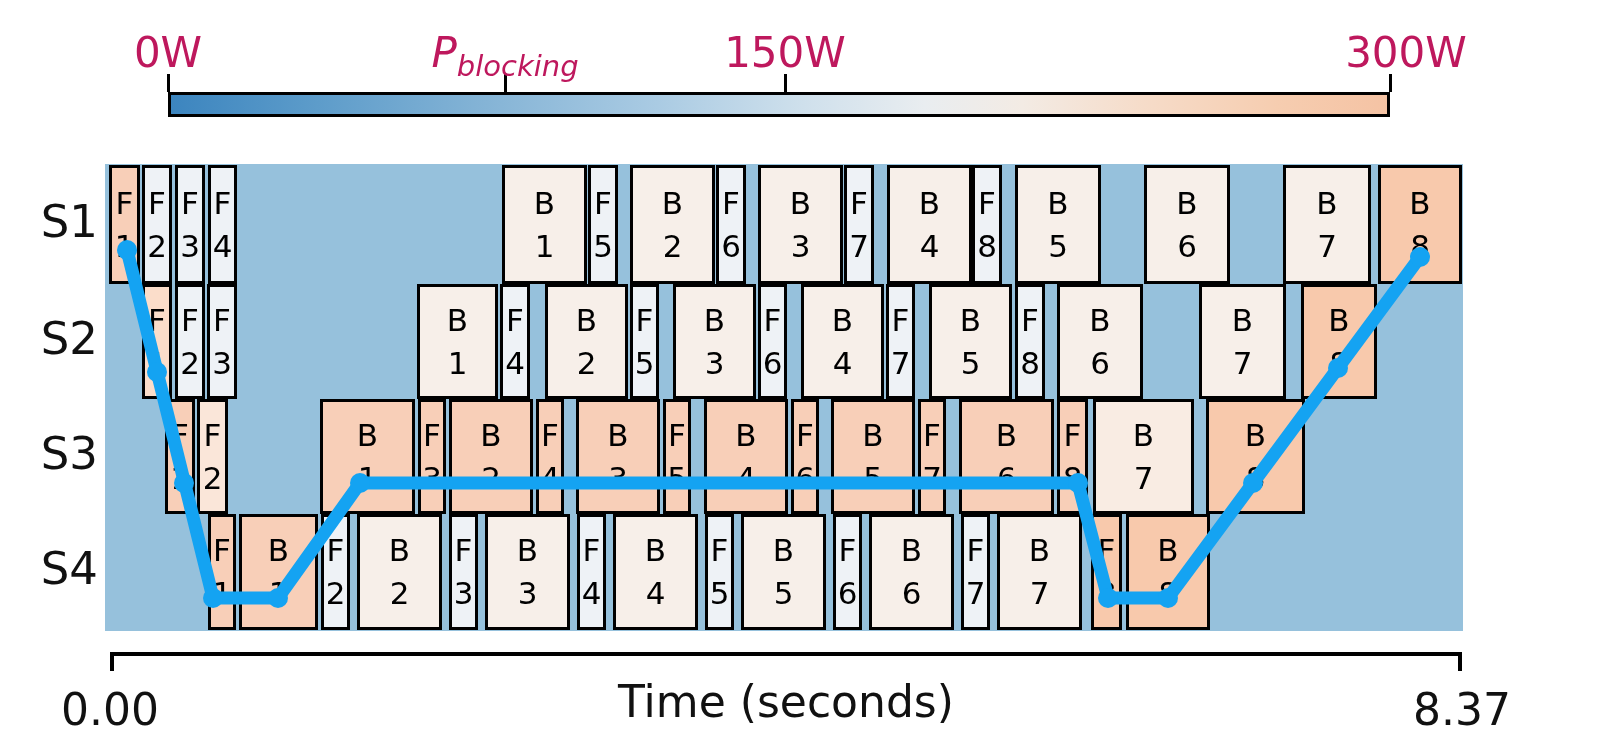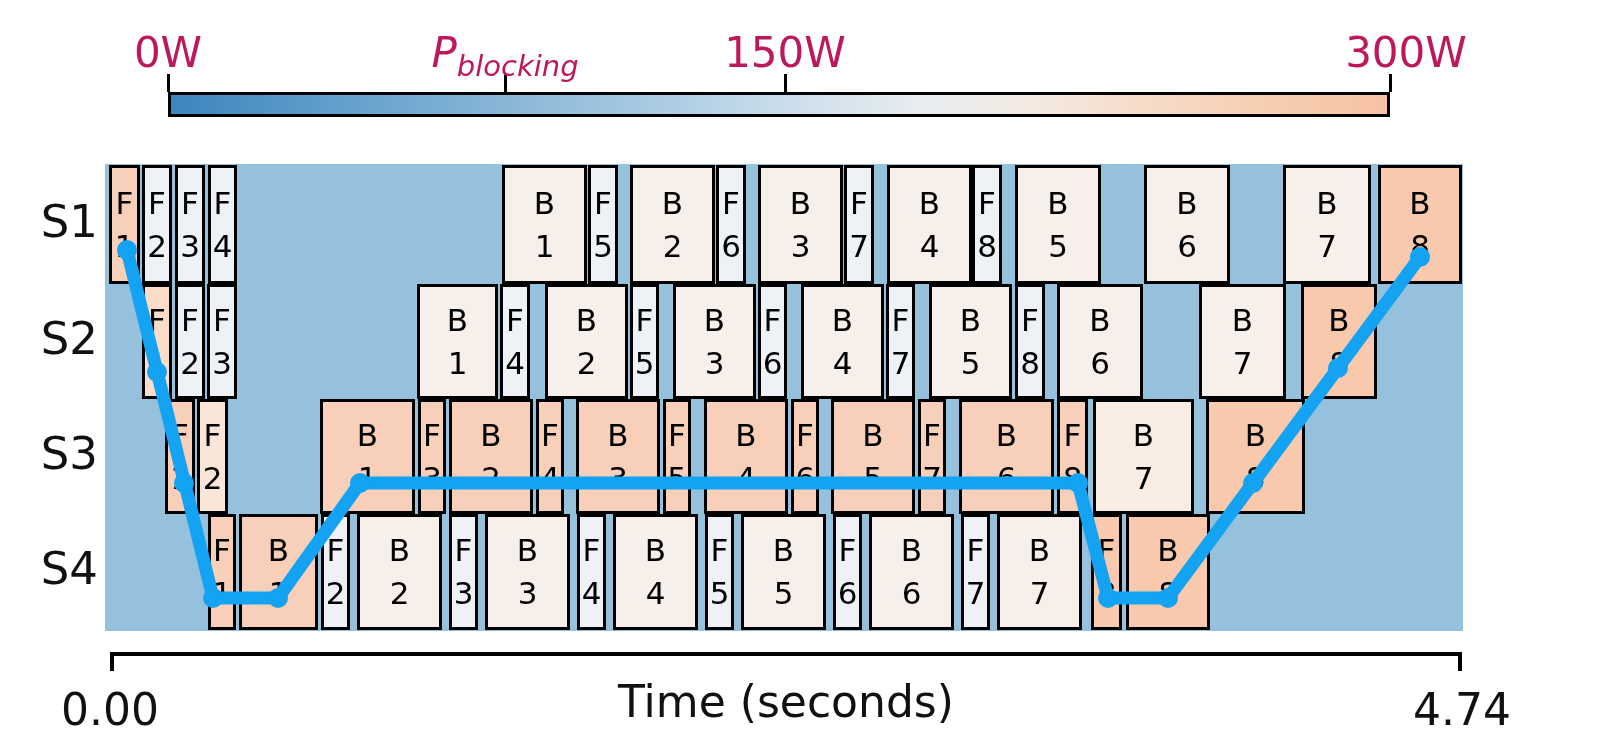--- a/index.html
+++ b/index.html
@@ -324,17 +324,17 @@
       <circle cx="1253" cy="483" r="10" fill="#14a3f2"></circle>
       <circle cx="1338" cy="368" r="10" fill="#14a3f2"></circle>
       <circle cx="1420" cy="257" r="10" fill="#14a3f2"></circle>
     </svg>
 
   <div id="xaxis">
     <div class="xaxis-line" id="xaxis-main" style="left: 110px; top: 652px; width: 1352px; height: 4px;"></div>
     <div class="xaxis-line" id="xaxis-tick-left" style="left: 110px; top: 652px; width: 4px; height: 19px;"></div>
     <div class="xaxis-line" id="xaxis-tick-right" style="left: 1458px; top: 652px; width: 4px; height: 19px;"></div>
     <div class="xaxis-label" id="xaxis-start" style="left: 110px; top: 684px;">0.00</div>
-    <div class="xaxis-label" id="xaxis-end" style="left: 1462px; top: 684px;">4.74</div>
+    <div class="xaxis-label" id="xaxis-end" style="left: 1462px; top: 684px;">8.37</div>
     <div class="xaxis-label" id="xaxis-title" style="left: 786px; top: 676px;">Time (seconds)</div>
   </div>
 
 </div>
 
 </body></html>

